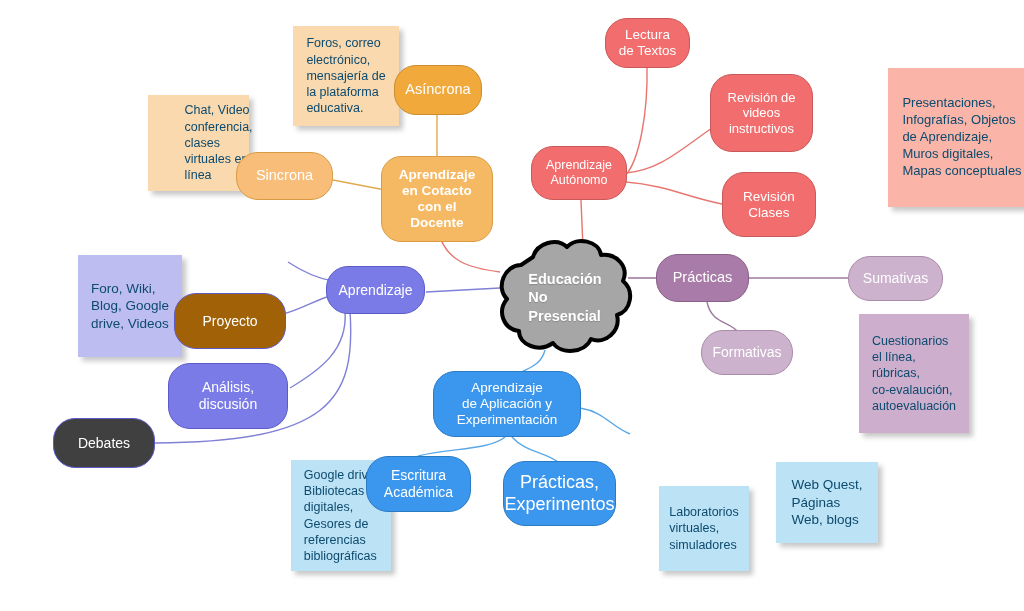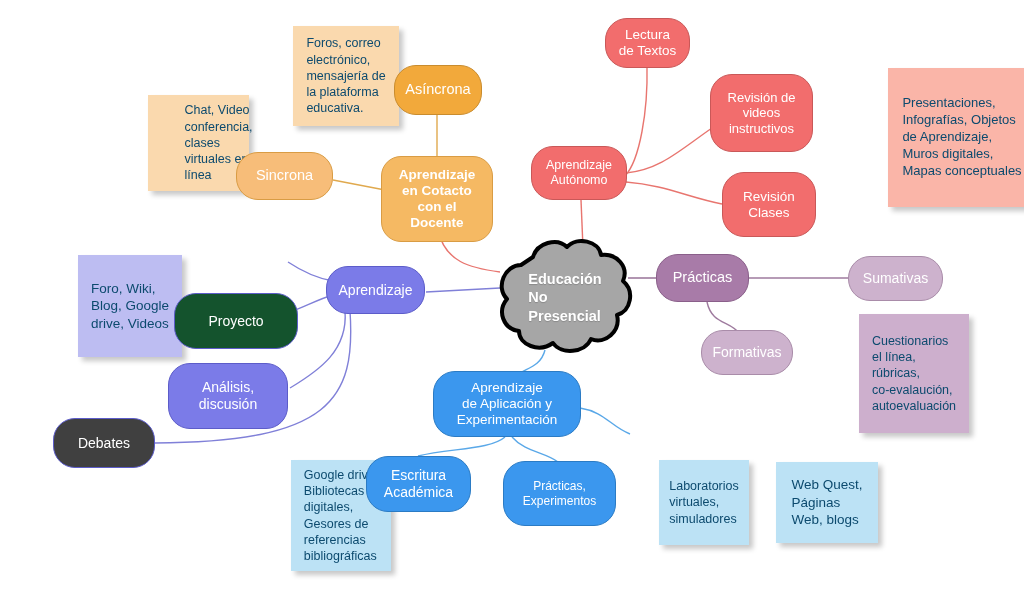--- a/index.html
+++ b/index.html
@@ -163,21 +163,21 @@
 Blog, Google
 drive, Videos</div>
 
   <div class="note" style="left:256px; top:460px; width:100px; height:111px; background:#BCE2F5; font-size:12.5px;">Google drive,
 Bibliotecas
 digitales,
 Gesores de
 referencias
 bibliográficas</div>
 
-  <div class="note" style="left:624px; top:460px; width:90px; height:85px; background:#BCE2F5; font-size:12.5px;">Laboratorios
+  <div class="note" style="left:624px; top:486px; width:90px; height:85px; background:#BCE2F5; font-size:12.5px;">Laboratorios
 virtuales,
 simuladores</div>
 
   <div class="note" style="left:741px; top:462px; width:102px; height:81px; background:#BCE2F5; font-size:13.5px;">Web Quest,
 Páginas
 Web, blogs</div>
 
   <div class="node bold" style="left:381px; top:156px; width:112px; height:86px; background:#F5B963; border-color:#D99C44; font-size:13.5px; border-radius:20px;">Aprendizaje
 en Cotacto
 con el
@@ -202,36 +202,36 @@
 
   <div class="node" style="left:656px; top:254px; width:93px; height:48px; background:#A87BA8; border-color:#8A5F8A; font-size:14.5px;">Prácticas</div>
 
   <div class="node" style="left:848px; top:256px; width:95px; height:45px; background:#CDB2CD; border-color:#A98CA9; font-size:14px;">Sumativas</div>
 
   <div class="node" style="left:701px; top:330px; width:92px; height:45px; background:#CDB2CD; border-color:#A98CA9; font-size:14px;">Formativas</div>
 
   <div class="node" style="left:326px; top:266px; width:99px; height:48px; background:#7B7BE8; border-color:#5C5CC9; font-size:14px;">Aprendizaje</div>
 
 
-  <div class="node" style="left:174px; top:293px; width:124px; height:56px; background:#14532d; border-color:#5C5CC9; font-size:14px;">Proyecto</div>
+  <div class="node" style="left:174px; top:293px; width:112px; height:56px; background:#a16207; border-color:#5C5CC9; font-size:14px;">Proyecto</div>
 
   <div class="node" style="left:168px; top:363px; width:120px; height:66px; background:#7B7BE8; border-color:#5C5CC9; font-size:14px;">Análisis,
 discusión</div>
 
   <div class="node" style="left:53px; top:418px; width:102px; height:50px; background:#404040; border-color:#5C5CC9; font-size:14px;">Debates</div>
 
   <div class="node" style="left:433px; top:371px; width:148px; height:66px; background:#3B97EE; border-color:#2B7BC4; font-size:13.5px;">Aprendizaje
 de Aplicación y
 Experimentación</div>
 
 
   <div class="node" style="left:366px; top:456px; width:105px; height:56px; background:#3B97EE; border-color:#2B7BC4; font-size:14px;">Escritura
 Académica</div>
 
-  <div class="node" style="left:503px; top:461px; width:113px; height:65px; background:#3B97EE; border-color:#2B7BC4; font-size:12px;">Prácticas,
+  <div class="node" style="left:503px; top:461px; width:113px; height:65px; background:#3B97EE; border-color:#2B7BC4; font-size:18px;">Prácticas,
 Experimentos</div>
 
   <div id="cloud-wrap">
     <svg width="140" height="125" viewBox="0 0 140 125">
       <path d="M 38,22
                C 42,8 62,2 72,12
                C 82,1 104,6 106,20
                C 122,18 134,32 128,46
                C 140,56 136,76 122,80
                C 126,96 110,110 96,104

